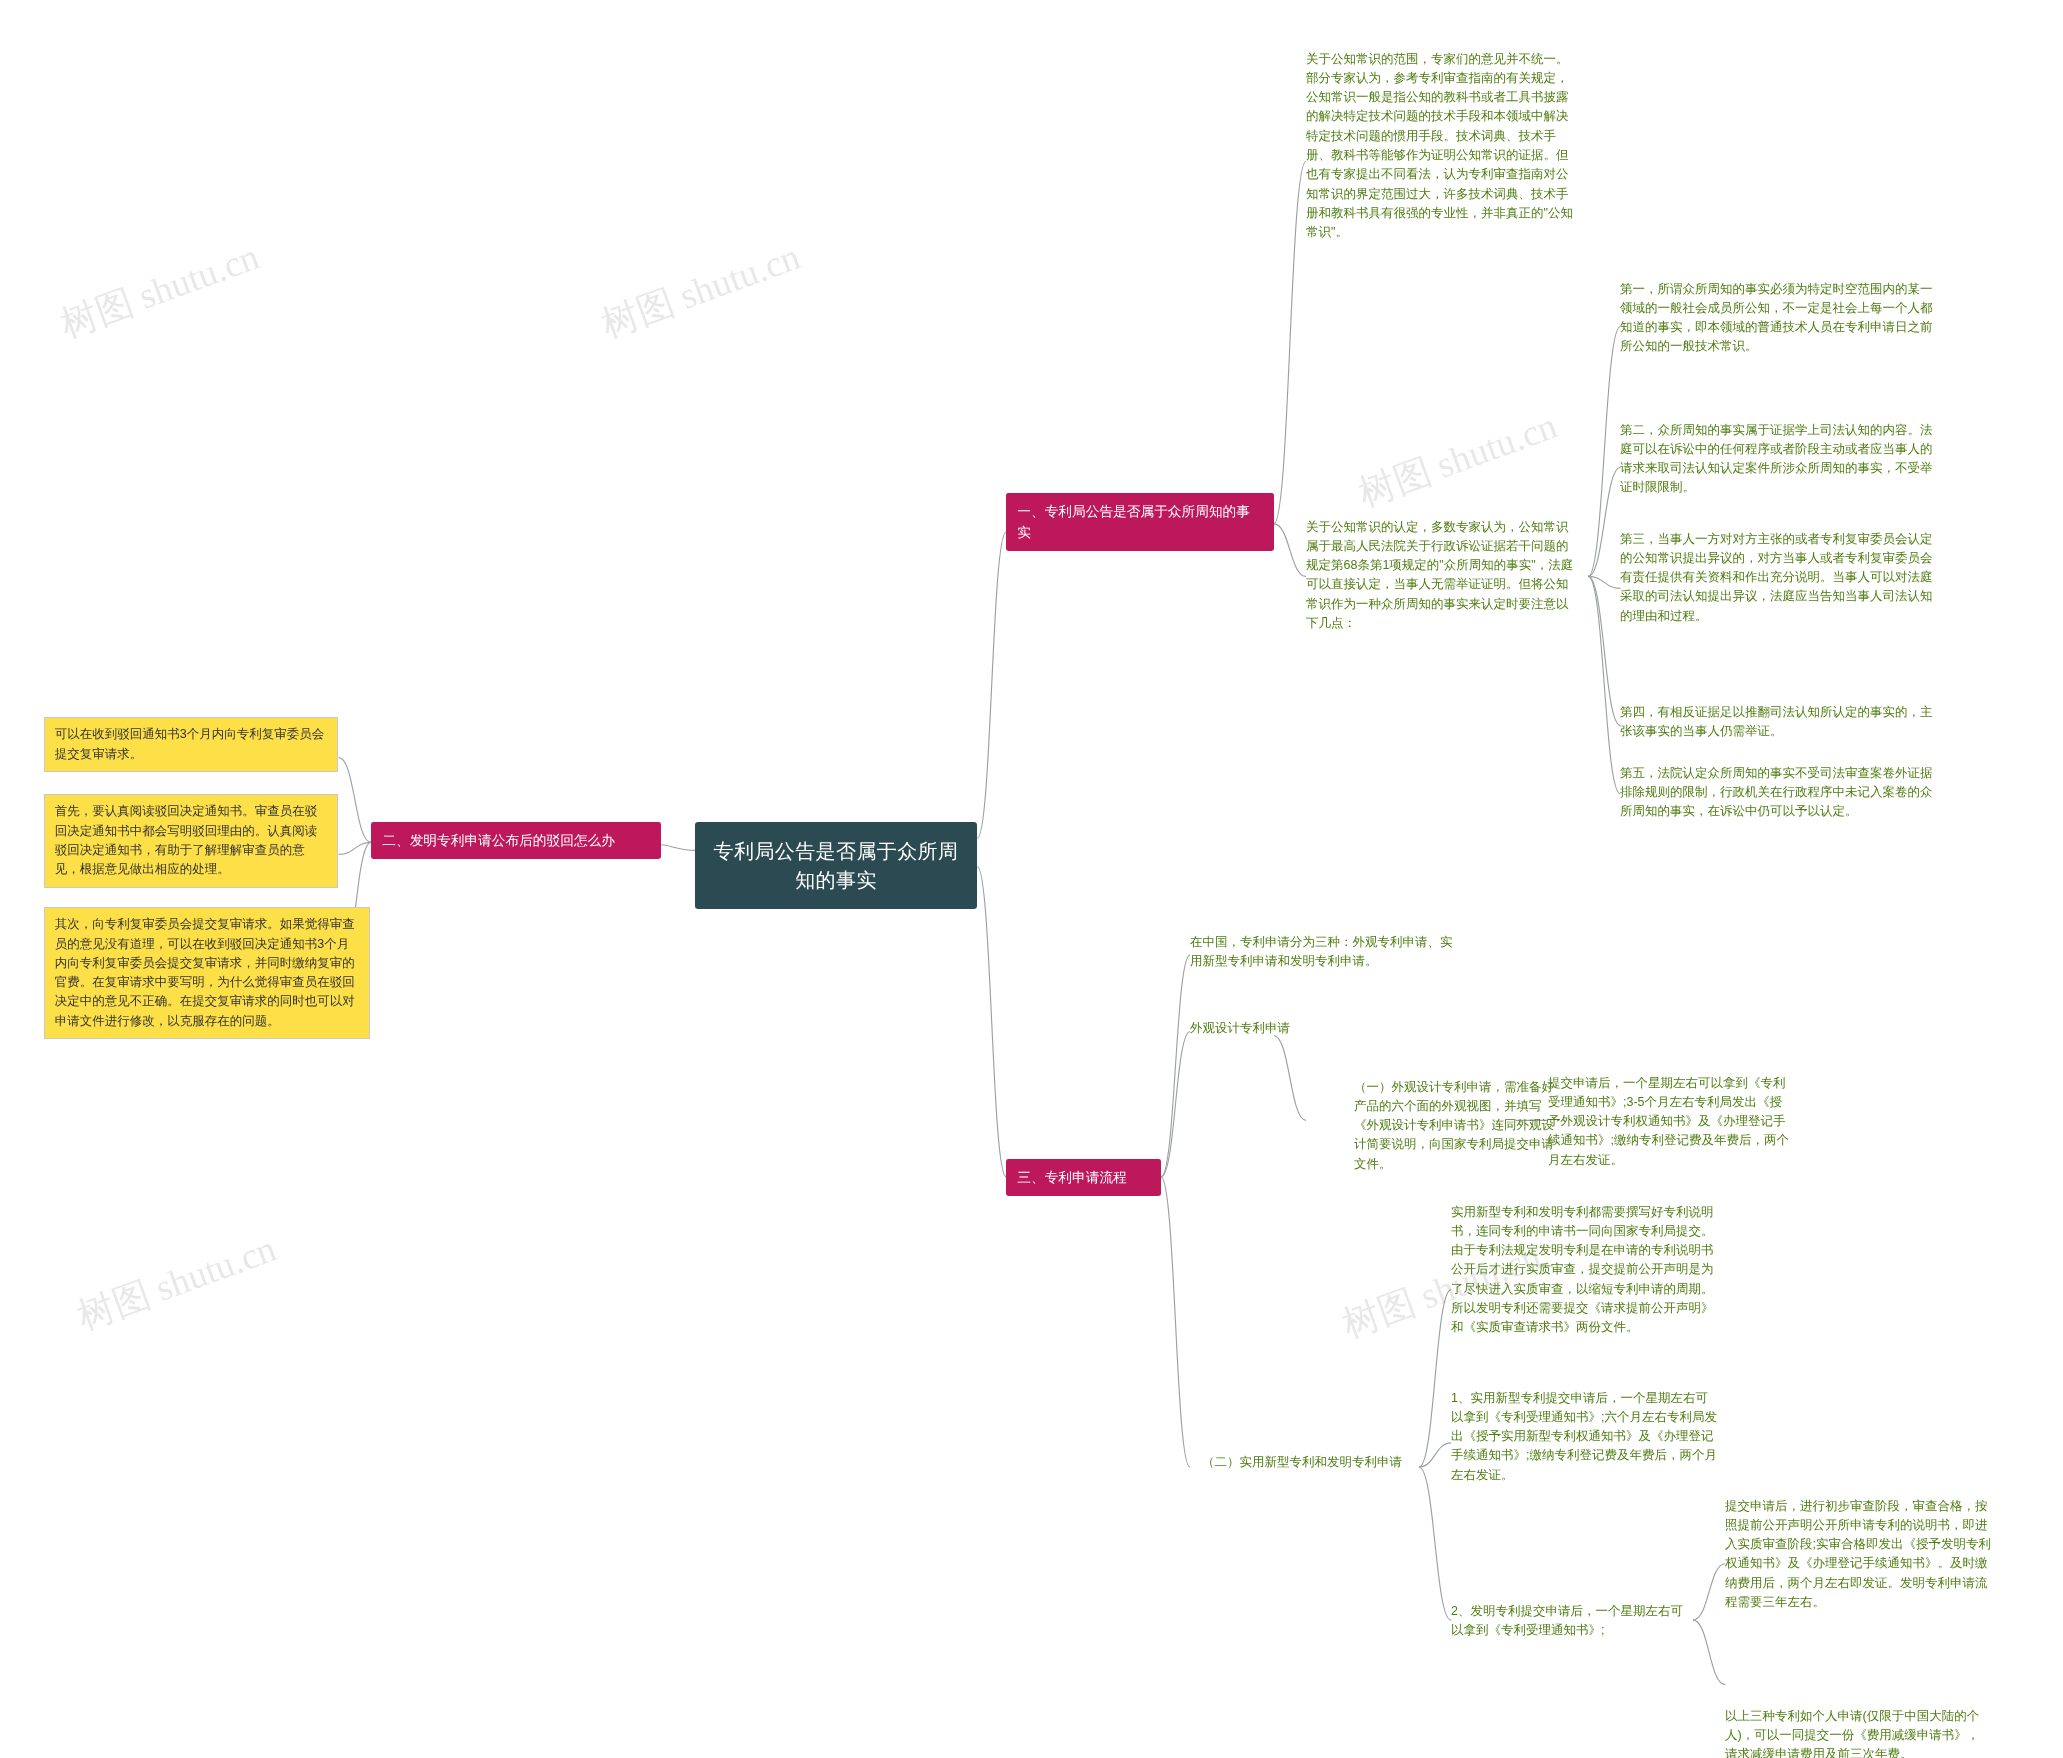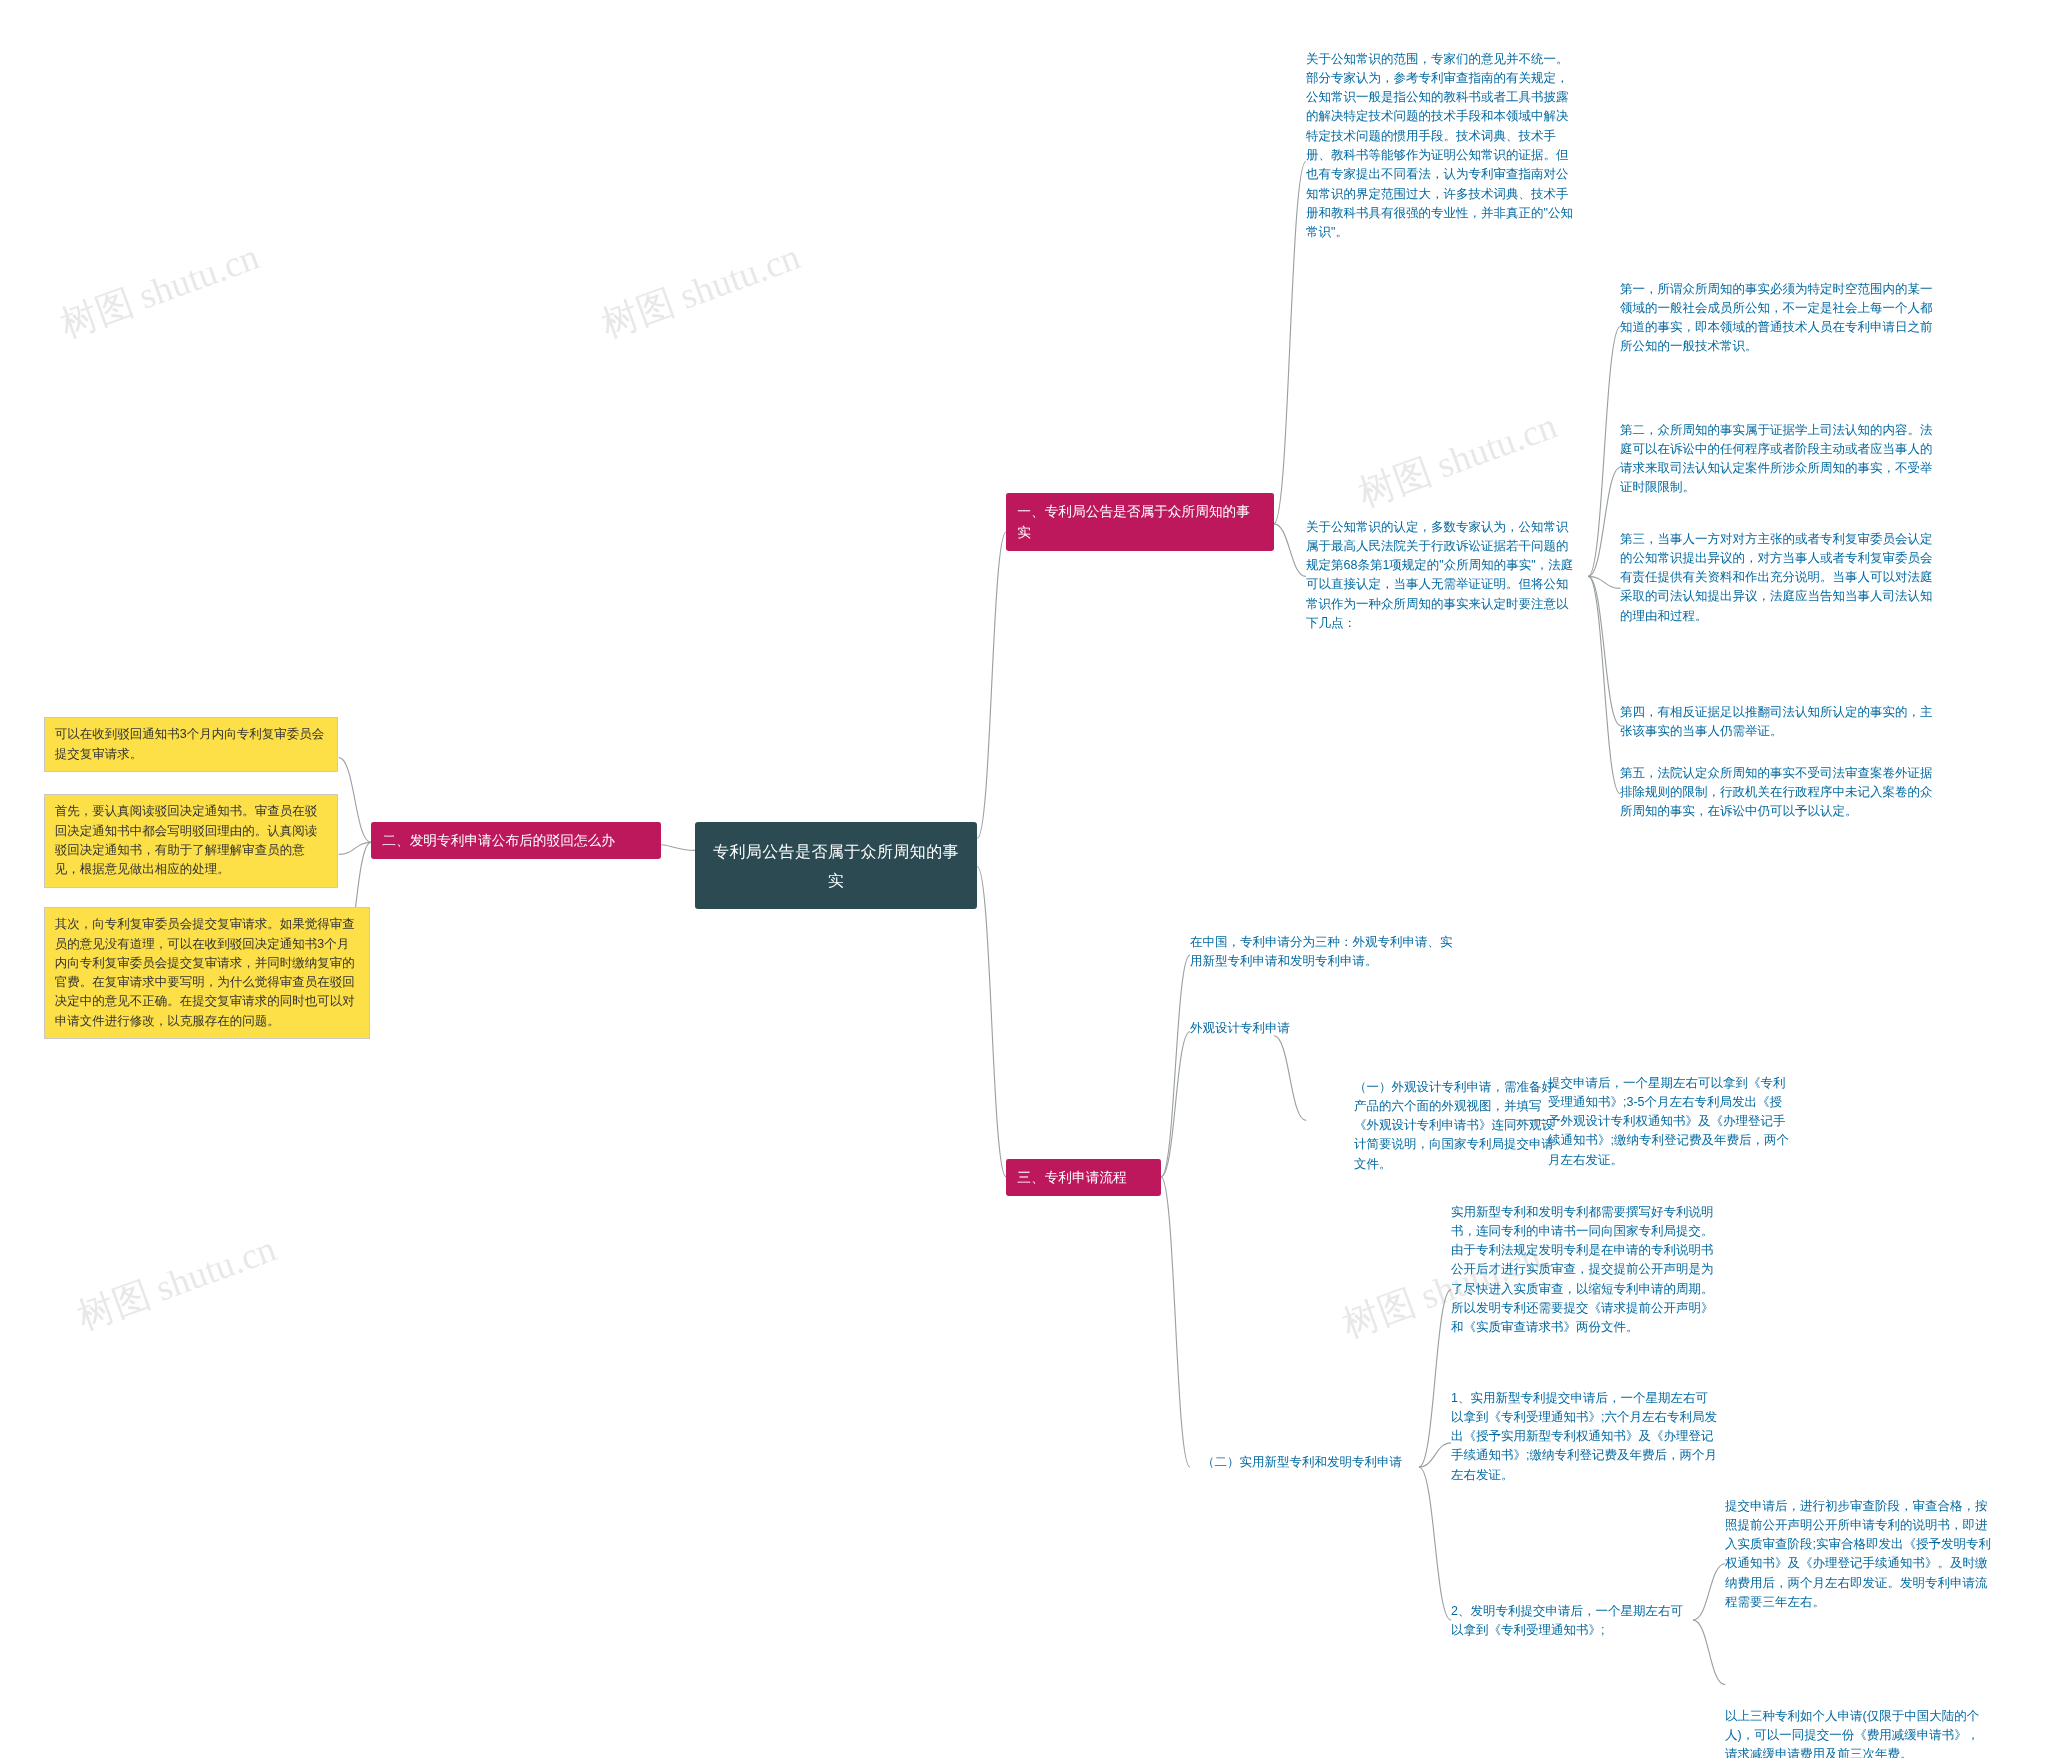--- a/index.html
+++ b/index.html
@@ -30,21 +30,21 @@
   }
   .node {
     position: absolute;
     box-sizing: border-box;
   }
   
   .root {
     background: #2b4a52;
     color: #ffffff;
     border-radius: 3.2px;
-    font-size: 16px;
+    font-size: 20px;
     line-height: 29px;
     padding: 14.5px 18px;
     text-align: center;
     letter-spacing: 0.4px;
   }
   
   .lvl1 {
     background: #be185d;
     color: #ffffff;
     border-radius: 2.4px;
@@ -56,21 +56,21 @@
   .boxed {
     border: 0.8px solid #c9c9c9;
     background: #fde047;
     color: #333;
     font-size: 12.5px;
     line-height: 19.3px;
     padding: 7.3px 9.7px;
   }
   
   .plain {
-    color: #0369a1;
+    color: #4d7c0f;
     font-size: 12.5px;
     line-height: 19.3px;
     padding: 1.6px 0;
   }
   .wm {
     position: absolute;
     color: rgba(120,120,120,0.17);
     font-size: 37px;
     font-family: "Liberation Serif", serif;
     transform: rotate(-20deg);

